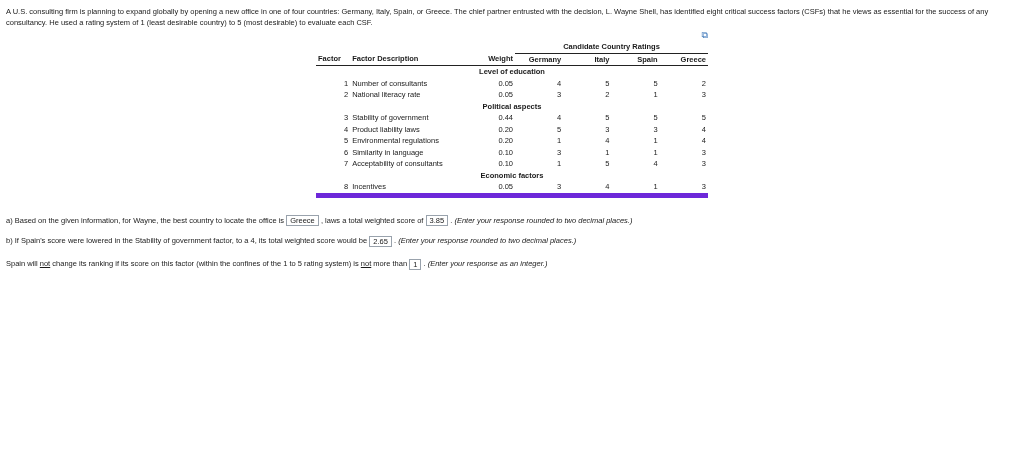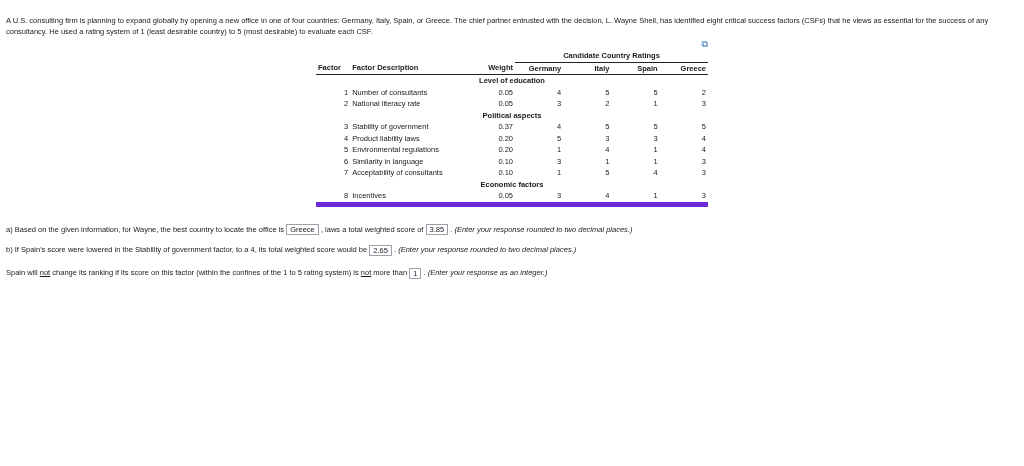--- a/index.html
+++ b/index.html
@@ -3,21 +3,21 @@
 <meta charset="utf-8">
 <style>
   * { box-sizing: border-box; }
   html, body { margin: 0; padding: 0; }
   body {
     width: 1024px; height: 466px; overflow: hidden;
     background: #ffffff; color: #1a1a1a;
     font-family: "Liberation Sans", "DejaVu Sans", sans-serif;
     font-size: 7.5px;
   }
-  .intro { margin: 16px 6px 0 6px; max-width: 1012px; line-height: 1.4; }
+  .intro { margin: 7px 6px 0 6px; max-width: 1012px; line-height: 1.4; }
 
   .table-area { width: 392px; margin: 2px auto 0 auto; }
   .icon-bar { text-align: right; height: 11px; line-height: 10px; }
   .copy-icon { color: #2e6db4; font-size: 9px; cursor: pointer; display: inline-block; }
 
   table.ratings { border-collapse: collapse; width: 100%; border-bottom: 5px solid #6d28d9; }
   table.ratings th, table.ratings td { padding: 1px 2px; line-height: 9.5px; font-size: 7.5px; }
   table.ratings th { font-weight: bold; }
   th.group { text-align: center; border-bottom: 1px solid #222; }
   tr.heads th { border-bottom: 1px solid #222; }
@@ -94,21 +94,21 @@
         <td class="c">1</td>
         <td class="c">3</td>
       </tr>
 
       <tr class="section">
         <td colspan="7">Political aspects</td>
       </tr>
       <tr>
         <td class="c">3</td>
         <td class="l">Stability of government</td>
-        <td class="c">0.37</td>
+        <td class="c">0.44</td>
         <td class="c">4</td>
         <td class="c">5</td>
         <td class="c">5</td>
         <td class="c">5</td>
       </tr>
       <tr>
         <td class="c">4</td>
         <td class="l">Product liability laws</td>
         <td class="c">0.20</td>
         <td class="c">5</td>

